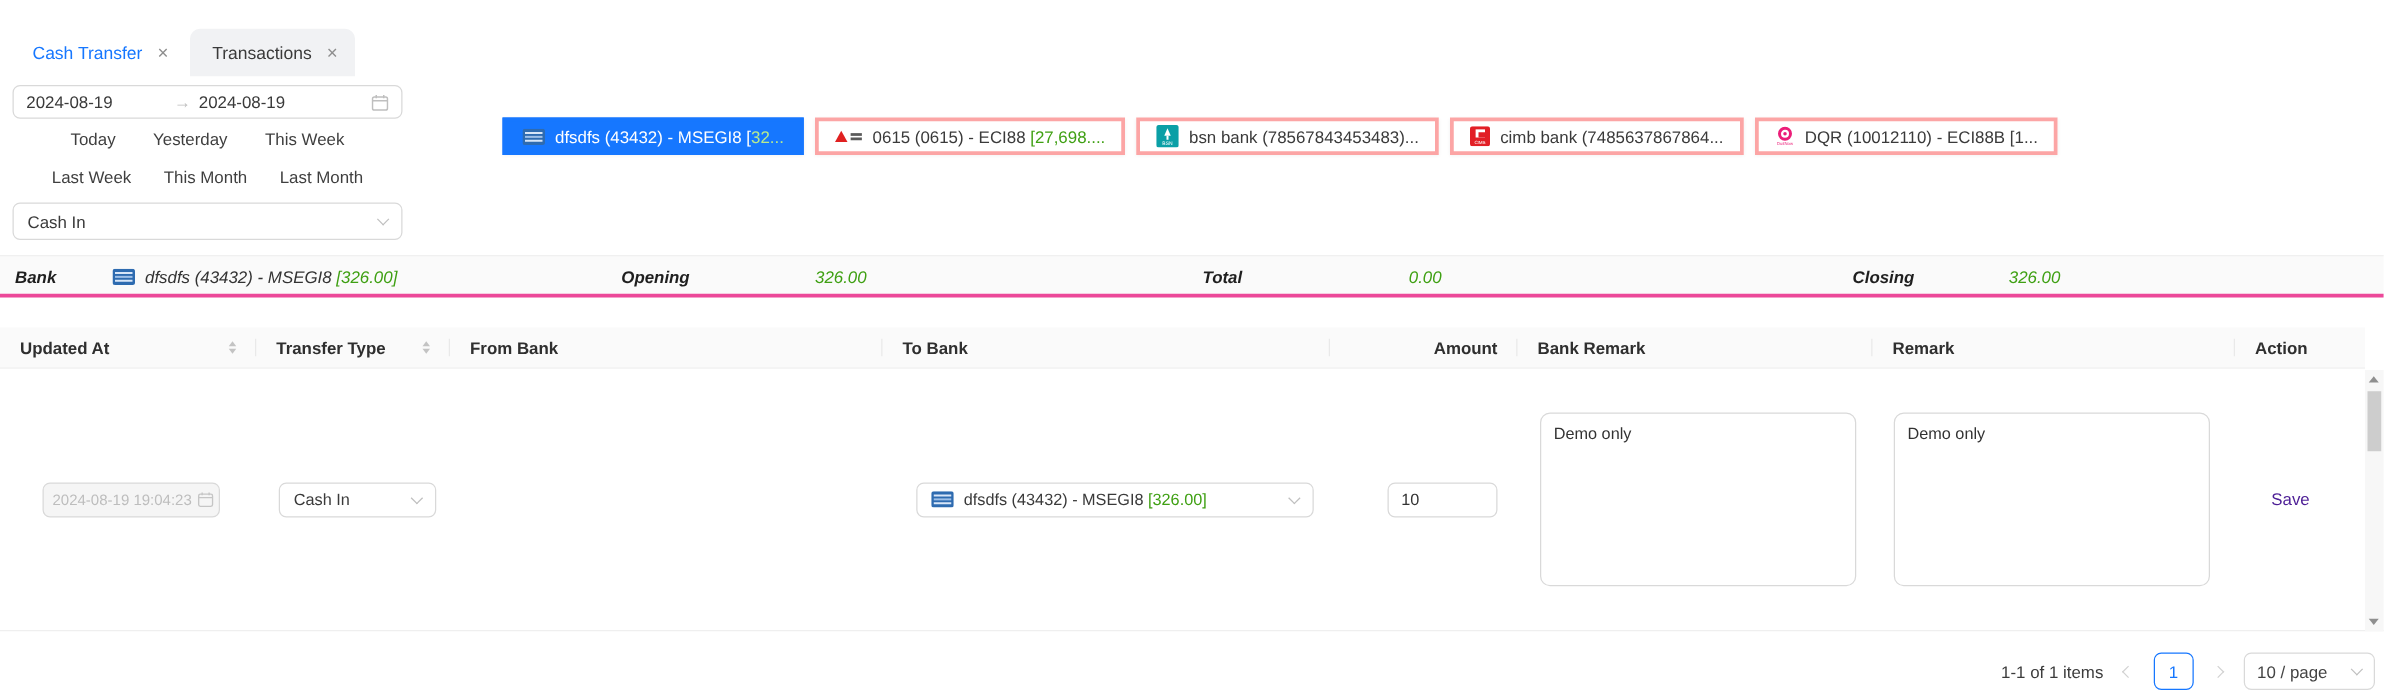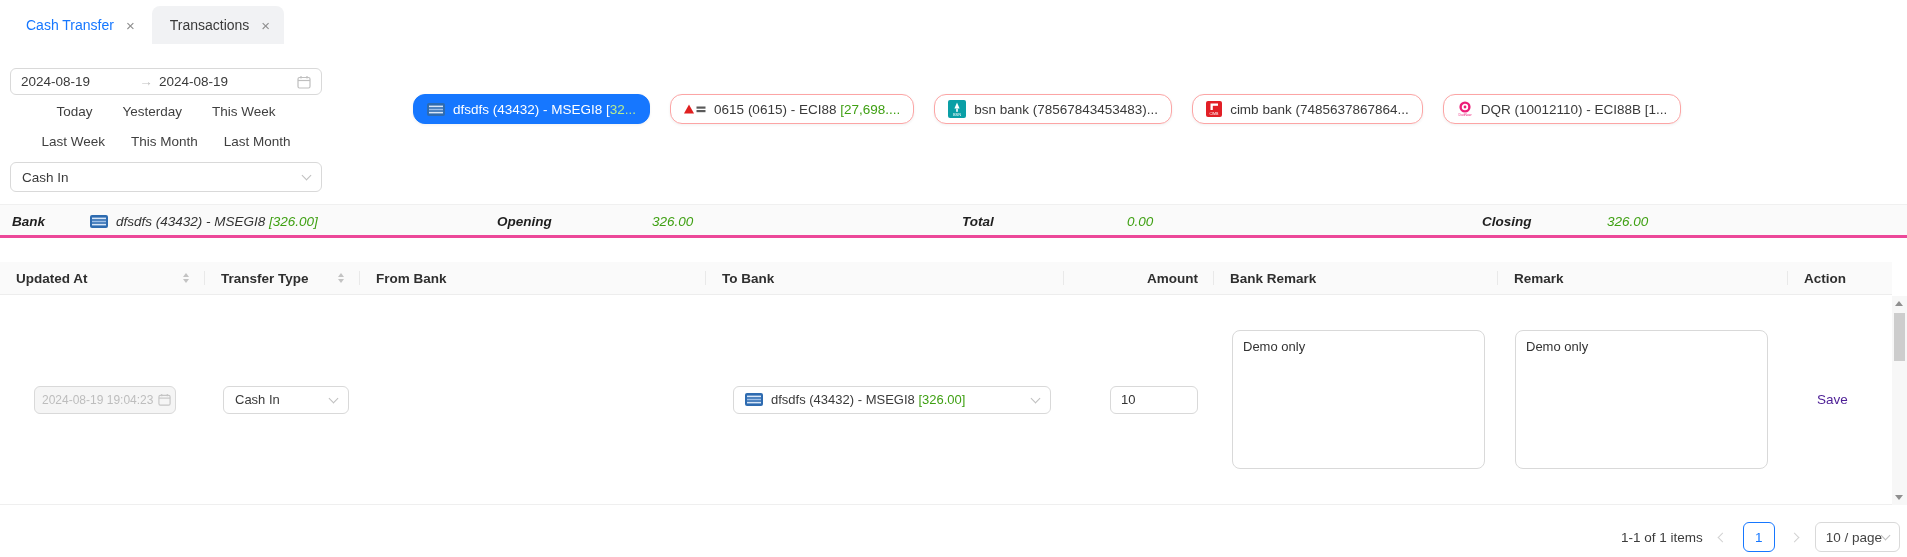--- a/index.html
+++ b/index.html
@@ -7,21 +7,21 @@
   body {
     position: relative;
     font-family: "Liberation Sans", sans-serif;
     font-size: 13.5px;
     color: #333;
     background: #fff;
     overflow: hidden;
   }
 
   
-  .tabs { position:absolute; left:8px; top:6px; display:flex; gap:3px; }
+  .tabs { position:absolute; left:8px; top:23px; display:flex; gap:3px; }
   .tab { height:38px; display:flex; align-items:center; gap:12px; padding:0 14px 0 18px;
          border-radius:8px 8px 0 0; font-size:14px; cursor:pointer; }
   .tab.active { background:#fff; color:#1677ff; }
   .tab.inactive { background:#f1f2f4; color:#3a3a3a; }
   .tab-close { color:#8e8e8e; font-size:15px; line-height:1; cursor:pointer; }
 
   
   .range-picker { position:absolute; left:10px; top:68px; width:312px; height:27px;
     border:1px solid #d9d9d9; border-radius:6px; background:#fff;
     display:flex; align-items:center; padding:0 10px; font-size:13.5px; color:#3a3a3a; }
@@ -31,22 +31,22 @@
 
   .quick-row { position:absolute; left:0; width:332px; display:flex; justify-content:center;
                font-size:13.5px; color:#3f3f3f; }
   .quick-row1 { top:104px; gap:30px;text-align:right; }
   .quick-row2 { top:134px; gap:26px; }
   .quick-link { cursor:pointer; white-space:nowrap; }
 
   
   .banks { position:absolute; left:402px; top:94px; display:flex; gap:9px; height:30px; }
   .bank-btn { display:flex; align-items:center; gap:8px; padding:0 13px;
-    border:1px solid #fca5a5; border-radius:12px; background:#fff; font-size:13.5px; color:#3a3a3a;
-    box-shadow:0 1px 3px rgba(0,0,0,.06); white-space:nowrap; cursor:pointer;margin-left:11px; }
+    border:3px solid #fca5a5; border-radius:0; background:#fff; font-size:13.5px; color:#3a3a3a;
+    box-shadow:0 1px 3px rgba(0,0,0,.06); white-space:nowrap; cursor:pointer; }
   .bank-btn .green { color:#3fa013; }
   .bank-btn.selected { background:#1677ff; border-color:#1677ff; color:#fff; }
   .bank-btn.selected .green { color:#b7eb8f; }
   .logo { flex:none; display:block; }
 
   
   .select { height:28px; border:1px solid #d9d9d9; border-radius:6px; background:#fff;
     display:flex; align-items:center; gap:8px; padding:0 11px; font-size:13px; color:#3a3a3a; cursor:pointer; }
   .chev-down { width:7px; height:7px; border-right:1.4px solid #bfbfbf; border-bottom:1.4px solid #bfbfbf;
     transform:rotate(45deg); margin-top:-3px; flex:none; }
@@ -110,21 +110,21 @@
 
   
   .pagination { position:absolute; right:7px; top:521px; height:32px; display:flex;
     align-items:center; gap:12px; font-size:13.5px; color:#3c3c3c; }
   .pg-arrow { width:16px; height:16px; display:flex; align-items:center; justify-content:center; cursor:default; }
   .chev-left  { width:7px; height:7px; border-left:1.6px solid #d2d2d2; border-bottom:1.6px solid #d2d2d2; transform:rotate(45deg); }
   .chev-right { width:7px; height:7px; border-right:1.6px solid #d2d2d2; border-top:1.6px solid #d2d2d2; transform:rotate(45deg); }
   .pg-current { min-width:32px; height:30px; border:1px solid #1677ff; border-radius:6px;
     color:#1677ff; display:flex; align-items:center; justify-content:center; background:#fff; cursor:pointer; }
   .pg-size { height:30px; border:1px solid #d9d9d9; border-radius:6px; display:flex;
-    align-items:center; gap:0; padding:0 10px; background:#fff; cursor:pointer; color:#444; }
+    align-items:center; gap:20px; padding:0 10px; background:#fff; cursor:pointer; color:#444; }
 </style>
 </head>
 <body>
 
 <div class="tabs">
   <div class="tab active">
     <span>Cash Transfer</span>
     <span class="tab-close">×</span>
   </div>
   <div class="tab inactive">

